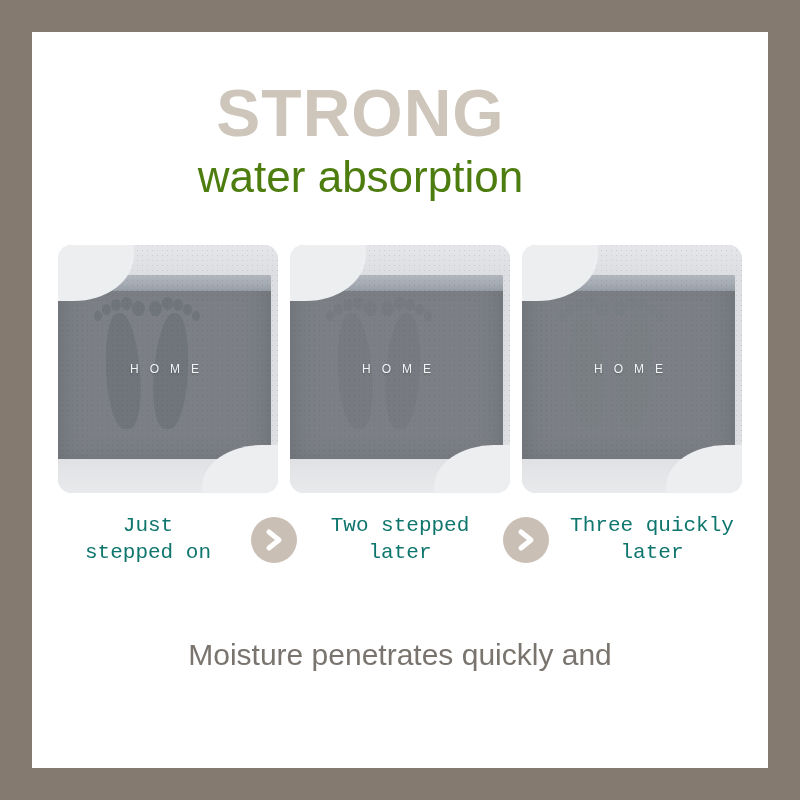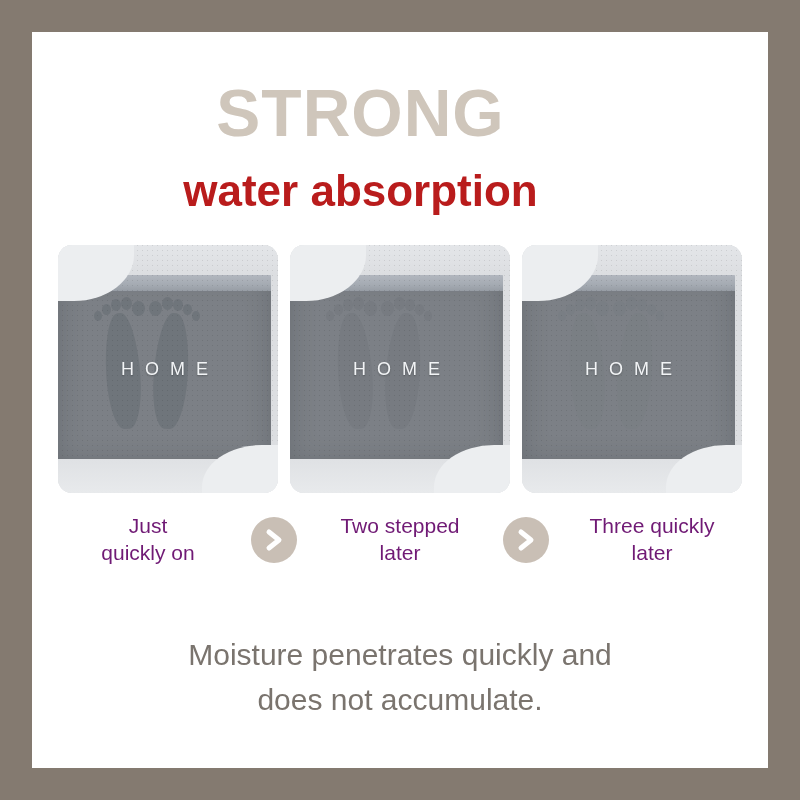--- a/index.html
+++ b/index.html
@@ -21,23 +21,23 @@
   
   .headline{
     position:absolute;left:0;top:48px;width:657px;text-align:center;
   }
   .headline .strong{
     display:block;
     font-size:66px;font-weight:bold;letter-spacing:1px;
     color:#cfc6bb;line-height:1.0;
   }
   .headline .sub{
-    display:block;margin-top:22px;
-    font-size:44px;font-weight:bold;letter-spacing:0px;
-    color:#b91c1c;line-height:1.05;
+    display:block;margin-top:8px;
+    font-size:44px;font-weight:normal;letter-spacing:0px;
+    color:#4d7c0f;line-height:1.05;
   }
 
   
   .panels{
     position:absolute;left:26px;top:213px;
     width:684px;height:248px;
     display:flex;justify-content:space-between;
   }
   .panel{
     position:relative;width:220px;height:248px;
@@ -109,33 +109,33 @@
   
   .stage1 .sole,.stage1 .toe{opacity:.62;}
   .stage2 .sole,.stage2 .toe{opacity:.26;}
   .stage3 .sole,.stage3 .toe{opacity:.11;}
   .stage3 .sole{opacity:.07;}
 
   
   .home-text{
     position:absolute;left:0;top:30px;width:213px;height:188px;
     display:flex;align-items:center;justify-content:center;
-    color:#f2f4f6;font-size:18px;letter-spacing:11px;
+    color:#f2f4f6;font-size:12px;letter-spacing:11px;
     text-indent:11px;font-weight:400;
     text-shadow:0 1px 2px rgba(0,0,0,.25);
   }
 
   
   .captions{
     position:absolute;left:26px;top:470px;width:684px;height:76px;
     display:flex;align-items:center;justify-content:space-between;
   }
   .caption{
     width:180px;text-align:center;
-    font-size:21px;color:#701a75;line-height:1.28;
+    font-size:21px;color:#0f766e;line-height:1.28;font-family:Liberation Mono, monospace;
   }
   .arrow{
     width:46px;height:46px;border-radius:50%;
     background:#c9bfb5;
     display:flex;align-items:center;justify-content:center;
     flex:0 0 auto;
   }
   .arrow svg{display:block;}
 
   
@@ -244,21 +244,21 @@
         <div class="home-text">HOME</div>
         <div class="fold-tl"></div>
         <div class="bottom-band"></div>
         <div class="fold-br"></div>
       </div>
     </div>
 
     <div class="captions">
       <div class="caption">
         <div>Just</div>
-        <div>quickly on</div>
+        <div>stepped on</div>
       </div>
 
       <div class="arrow">
         <svg width="22" height="24" viewBox="0 0 22 24" aria-hidden="true">
           <polyline points="6,4 16,12 6,20" fill="none" stroke="#ffffff" stroke-width="5" stroke-linecap="round" stroke-linejoin="round"></polyline>
         </svg>
       </div>
 
       <div class="caption">
         <div>Two stepped</div>
@@ -272,17 +272,16 @@
       </div>
 
       <div class="caption">
         <div>Three quickly</div>
         <div>later</div>
       </div>
     </div>
 
     <div class="tagline">
       <span>Moisture penetrates quickly and</span>
-      <span>does not accumulate.</span>
     </div>
 
   </div>
 </div>
 
 </body></html>

